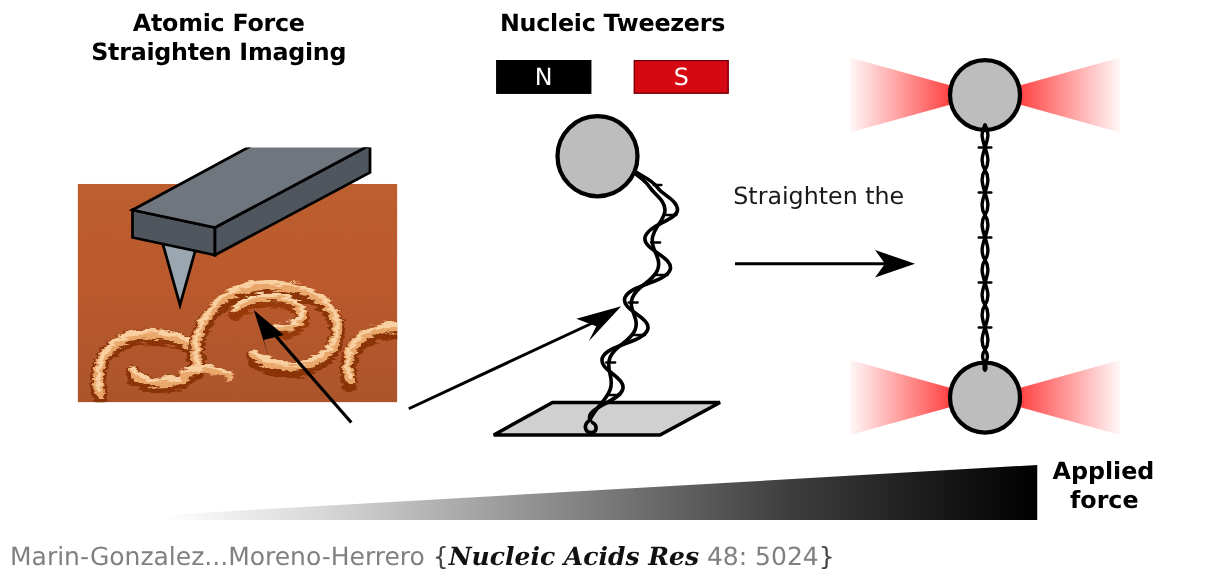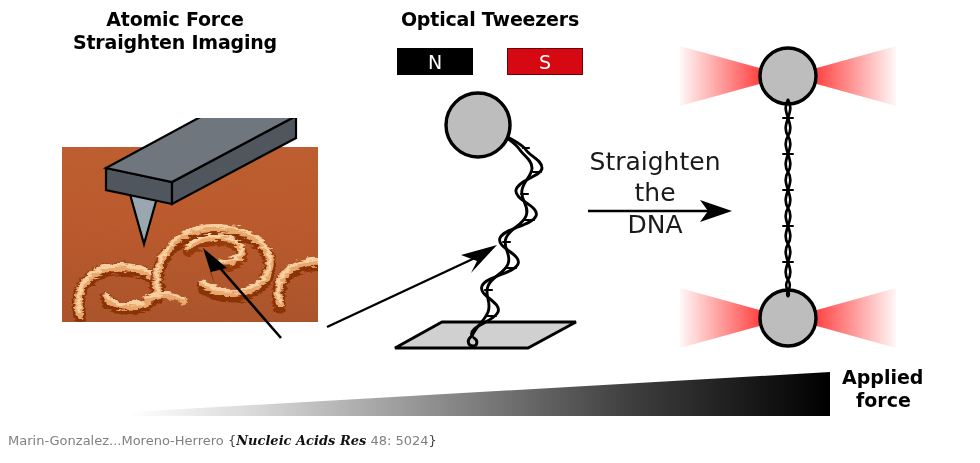--- a/index.html
+++ b/index.html
@@ -21,21 +21,21 @@
     position: absolute;
     font-weight: bold;
     font-size: 19px;
     color: #000000;
     text-align: center;
     line-height: 1.22;
     letter-spacing: -0.2px;
   }
   .plain-label {
     position: absolute;
-    font-size: 25px;
+    font-size: 19px;
     color: #1a1a1a;
     text-align: center;
     line-height: 1.25;
   }
   .bold-label {
     position: absolute;
     font-size: 19px;
     font-weight: bold;
     color: #000000;
     line-height: 1.22;
@@ -66,21 +66,21 @@
     display: block;
   }
   .vec {
     position: absolute;
     overflow: visible;
   }
   #citation {
     position: absolute;
     left: 8px;
     top: 433px;
-    font-size: 13px;
+    font-size: 20px;
     color: #808080;
     white-space: nowrap;
   }
   #citation .journal {
     font-family: "DejaVu Serif", serif;
     font-style: italic;
     font-weight: bold;
     color: #111111;
   }
   #citation .brace { color: #444444; }
@@ -175,21 +175,21 @@
   </div>
 
   <div class="vec" id="afm-arrow" style="left:185px; top:238px; width:120px; height:108px;">
     <svg width="120" height="108" viewBox="0 0 120 108">
       <line x1="96" y1="100" x2="28" y2="22" stroke="#000000" stroke-width="2.6"></line>
       <polygon points="18,10 42,30 26,34 30,48" fill="#000000"></polygon>
     </svg>
   </div>
 
 
-  <div class="panel-title" id="mt-title" style="left:365px; top:8px; width:250px;">Optical Tweezers</div>
+  <div class="panel-title" id="mt-title" style="left:365px; top:8px; width:250px;">Nucleic Tweezers</div>
 
   <div class="magnet" id="magnet-n" style="left:397px; top:48px; width:76px; height:27px;">N</div>
   <div class="magnet" id="magnet-s" style="left:507px; top:48px; width:76px; height:27px;">S</div>
 
   <div class="vec" id="mt-diagram" style="left:380px; top:90px; width:210px; height:275px;">
     <svg width="210" height="275" viewBox="0 0 210 275">
 
       <polygon points="15,258 62,232 196,232 148,258" fill="#d0d0d0" stroke="#000000" stroke-width="2.8"></polygon>
 
       <g fill="none" stroke="#000000" stroke-width="2.9" stroke-linecap="round">
@@ -234,21 +234,20 @@
 
   <div class="vec" id="afm-to-mt-arrow" style="left:325px; top:235px; width:190px; height:95px;">
     <svg width="190" height="95" viewBox="0 0 190 95">
       <line x1="2" y1="92" x2="152" y2="22" stroke="#000000" stroke-width="2.4"></line>
       <polygon points="172,10 136,20 152,26 146,38" fill="#000000"></polygon>
     </svg>
   </div>
 
   <div class="plain-label" id="transition-label" style="left:575px; top:146px; width:160px;">
     <div>Straighten the</div>
-    <div>DNA</div>
   </div>
 
   <div class="vec" id="transition-arrow" style="left:588px; top:198px; width:150px; height:26px;">
     <svg width="150" height="26" viewBox="0 0 150 26">
       <line x1="0" y1="13" x2="120" y2="13" stroke="#000000" stroke-width="2.4"></line>
       <polygon points="144,13 112,2 120,13 112,24" fill="#000000"></polygon>
     </svg>
   </div>
 
 

